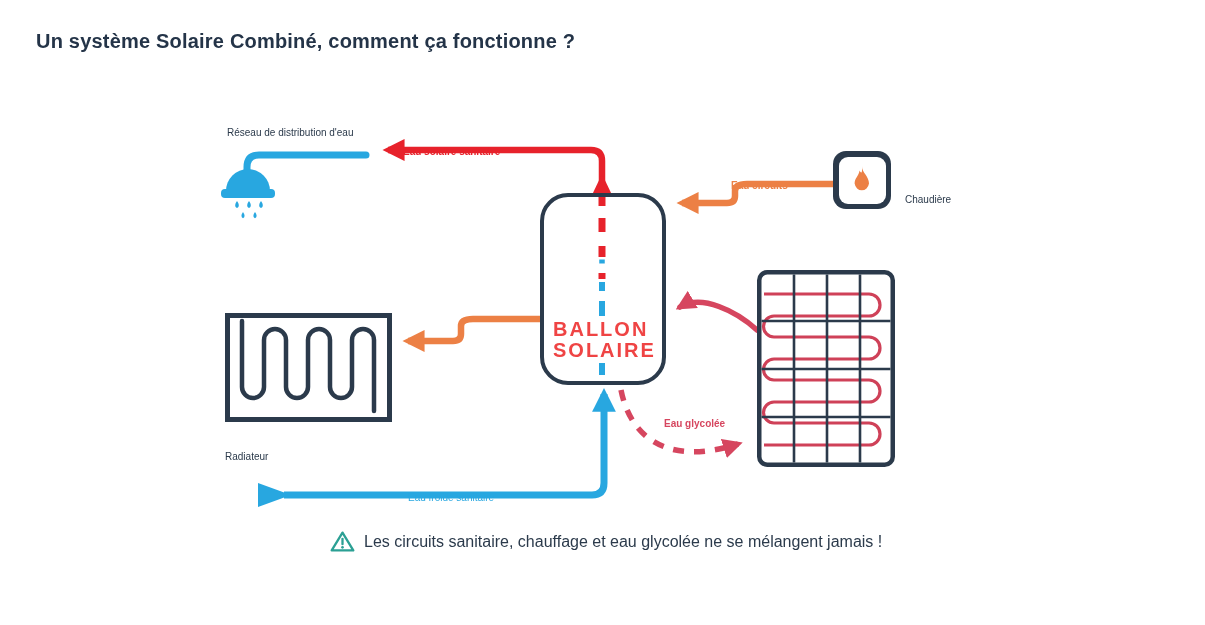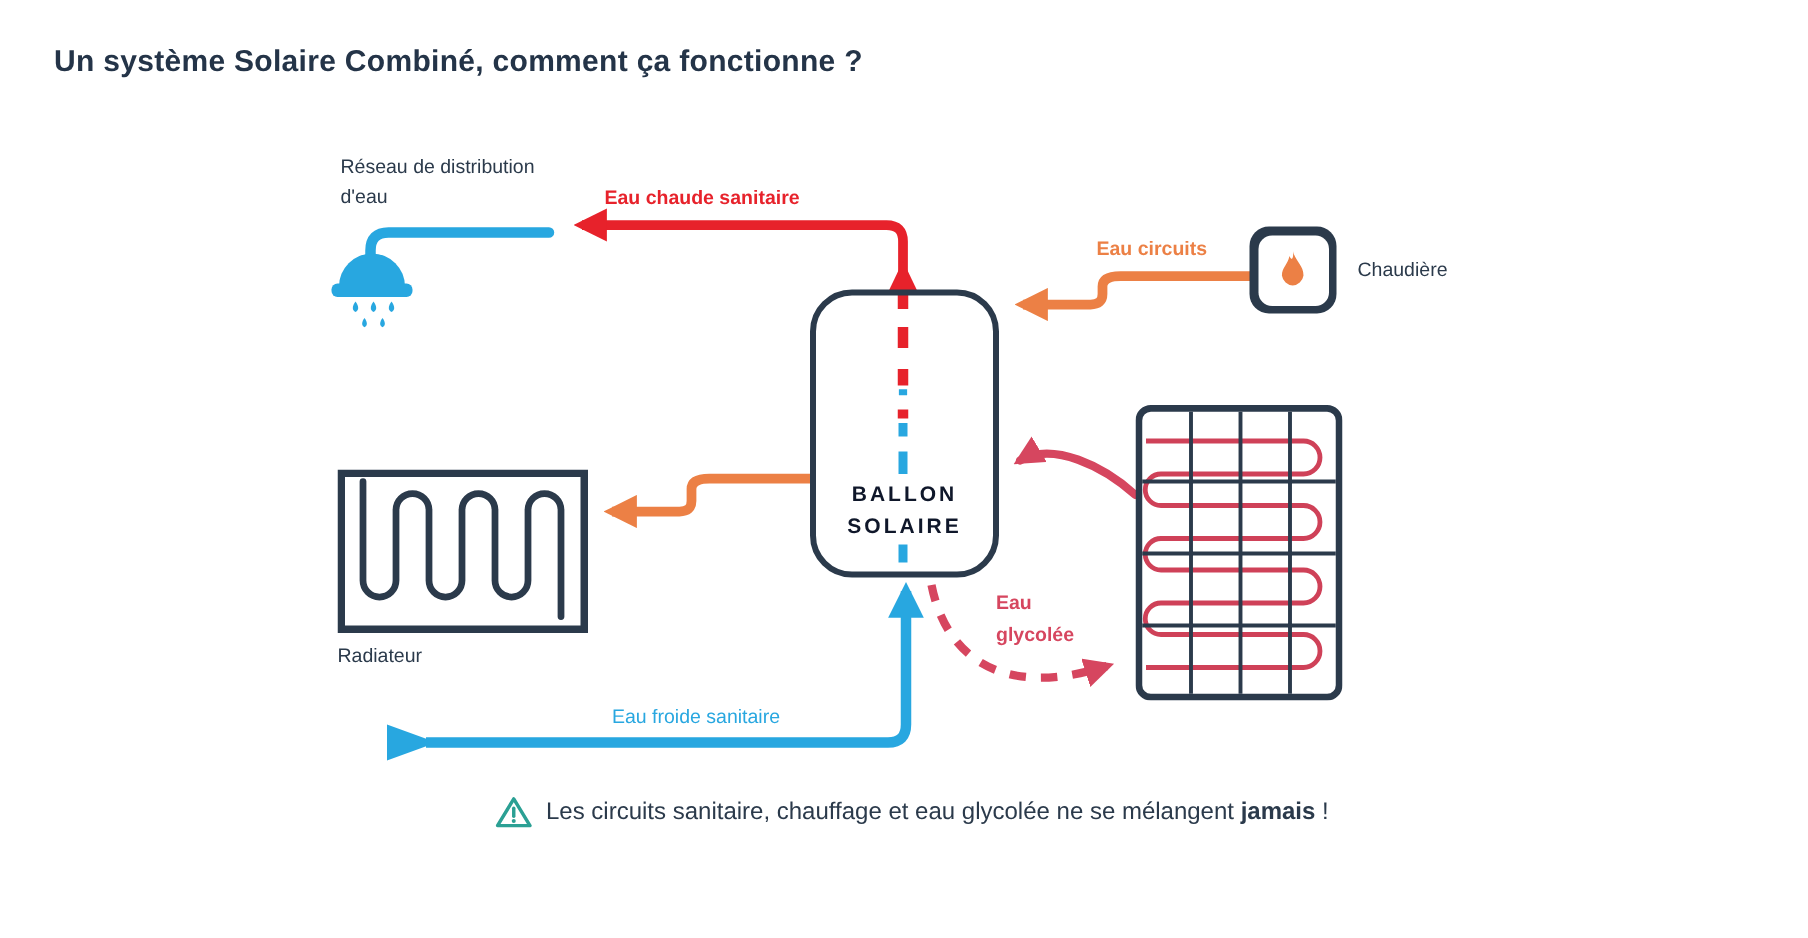--- a/index.html
+++ b/index.html
@@ -6,40 +6,40 @@
   .stage{position:relative;width:1205px;height:625px;background:#ffffff;overflow:hidden;
          font-family:"Liberation Sans","DejaVu Sans",sans-serif;}
   .title{position:absolute;left:36px;top:30px;margin:0;font-size:20px;font-weight:600;
          color:#243448;letter-spacing:.2px;}
   .pipes{position:absolute;left:0;top:0;z-index:2;}
   .ballon-body{position:absolute;left:540px;top:193px;width:126px;height:192px;
                background:#fff;border-radius:28px;z-index:1;}
   .ballon{position:absolute;left:540px;top:193px;width:126px;height:192px;box-sizing:border-box;
           border:4px solid #2b3a4b;border-radius:28px;z-index:3;
           display:flex;align-items:flex-end;justify-content:center;}
-  .ballon-label{margin-bottom:20px;width:100px;text-align:center;font-size:14px;font-weight:700;
-                letter-spacing:2px;line-height:21px;color:#0f172a;}
-  .label{position:absolute;color:#2b3a4b;font-size:13px;z-index:3;}
+  .ballon-label{margin-bottom:20px;width:100px;font-size:20px;font-weight:700;
+                letter-spacing:2px;line-height:21px;color:#ef4444;}
+  .label{position:absolute;color:#2b3a4b;font-size:10px;z-index:3;margin-top:22px;}
   .network{left:227px;top:101px;width:164px;line-height:19.5px;}
   .hot{left:403px;top:124px;font-weight:700;color:#e7222b;}
   .heating{left:731px;top:158px;font-weight:700;color:#ec8045;}
   .boiler-label{left:905px;top:172px;}
   .radiator-label{left:225px;top:429px;width:167px;text-align:left;}
   .panel-label{left:905px;top:331px;width:88px;line-height:25.5px;}
   .glycol{left:664px;top:391px;width:76px;font-weight:700;color:#d6465f;line-height:21px;}
   .cold{left:408px;top:470px;font-weight:400;color:#28a7e0;}
   .boiler{position:absolute;left:833px;top:151px;width:58px;height:58px;background:#2b3a4b;
           border-radius:13px;z-index:3;display:flex;align-items:center;justify-content:center;}
   .boiler-inner{width:47px;height:47px;background:#fff;border-radius:9px;
                 display:flex;align-items:center;justify-content:center;}
   .radiator-svg{position:absolute;left:225px;top:313px;z-index:3;}
   .panel-svg{position:absolute;left:757px;top:270px;z-index:3;}
   .note{position:absolute;left:330px;top:530px;display:flex;align-items:center;gap:9px;z-index:3;}
   .note p{margin:0;font-size:16px;color:#2b3a4b;}
-  .note .b{font-weight:700;}
+  .note .b{font-weight:400;}
 </style>
 </head>
 <body>
 
 <div class="stage">
 
   <h1 class="title">Un système Solaire Combiné, comment ça fonctionne ?</h1>
 
   <div class="ballon-body"></div>
 
@@ -118,21 +118,21 @@
   </svg>
 
   <svg class="panel-svg" width="138" height="197" viewBox="0 0 138 197">
     <rect x="2.25" y="2.25" width="133.5" height="192.5" rx="8" fill="#ffffff" stroke="none"></rect>
     <path d="M7,24 H112 A11,11 0 0 1 112,46 H17 A10.5,10.5 0 0 0 17,67 H112 A11,11 0 0 1 112,89 H17 A10.5,10.5 0 0 0 17,110 H112 A11,11 0 0 1 112,132 H17 A10.5,10.5 0 0 0 17,153 H112 A11,11 0 0 1 112,175 H7" fill="none" stroke="#cf4158" stroke-width="3.2"></path>
     <path d="M37,4.5 V192.5 M70,4.5 V192.5 M103,4.5 V192.5 M4.5,51 H133.5 M4.5,99 H133.5 M4.5,147 H133.5" stroke="#2b3a4b" stroke-width="2.6"></path>
     <rect x="2.25" y="2.25" width="133.5" height="192.5" rx="8" fill="none" stroke="#2b3a4b" stroke-width="4.5"></rect>
   </svg>
 
   <div class="label network">Réseau de distribution d'eau</div>
-  <div class="label hot">Eau chaude sanitaire</div>
+  <div class="label hot">Eau solaire sanitaire</div>
   <div class="label heating">Eau circuits</div>
   <div class="label boiler-label">Chaudière</div>
   <div class="label radiator-label">Radiateur</div>
   <div class="label glycol">Eau glycolée</div>
   <div class="label cold">Eau froide sanitaire</div>
 
   <div class="note">
     <svg width="25" height="23" viewBox="0 0 25 23">
       <path d="M12.5,2.6 L23.3,20.4 H1.7 Z" fill="none" stroke="#2ba094" stroke-width="2.3" stroke-linejoin="round"></path>
       <path d="M12.5,8.8 V14.2" stroke="#2ba094" stroke-width="2.3" stroke-linecap="round"></path>

